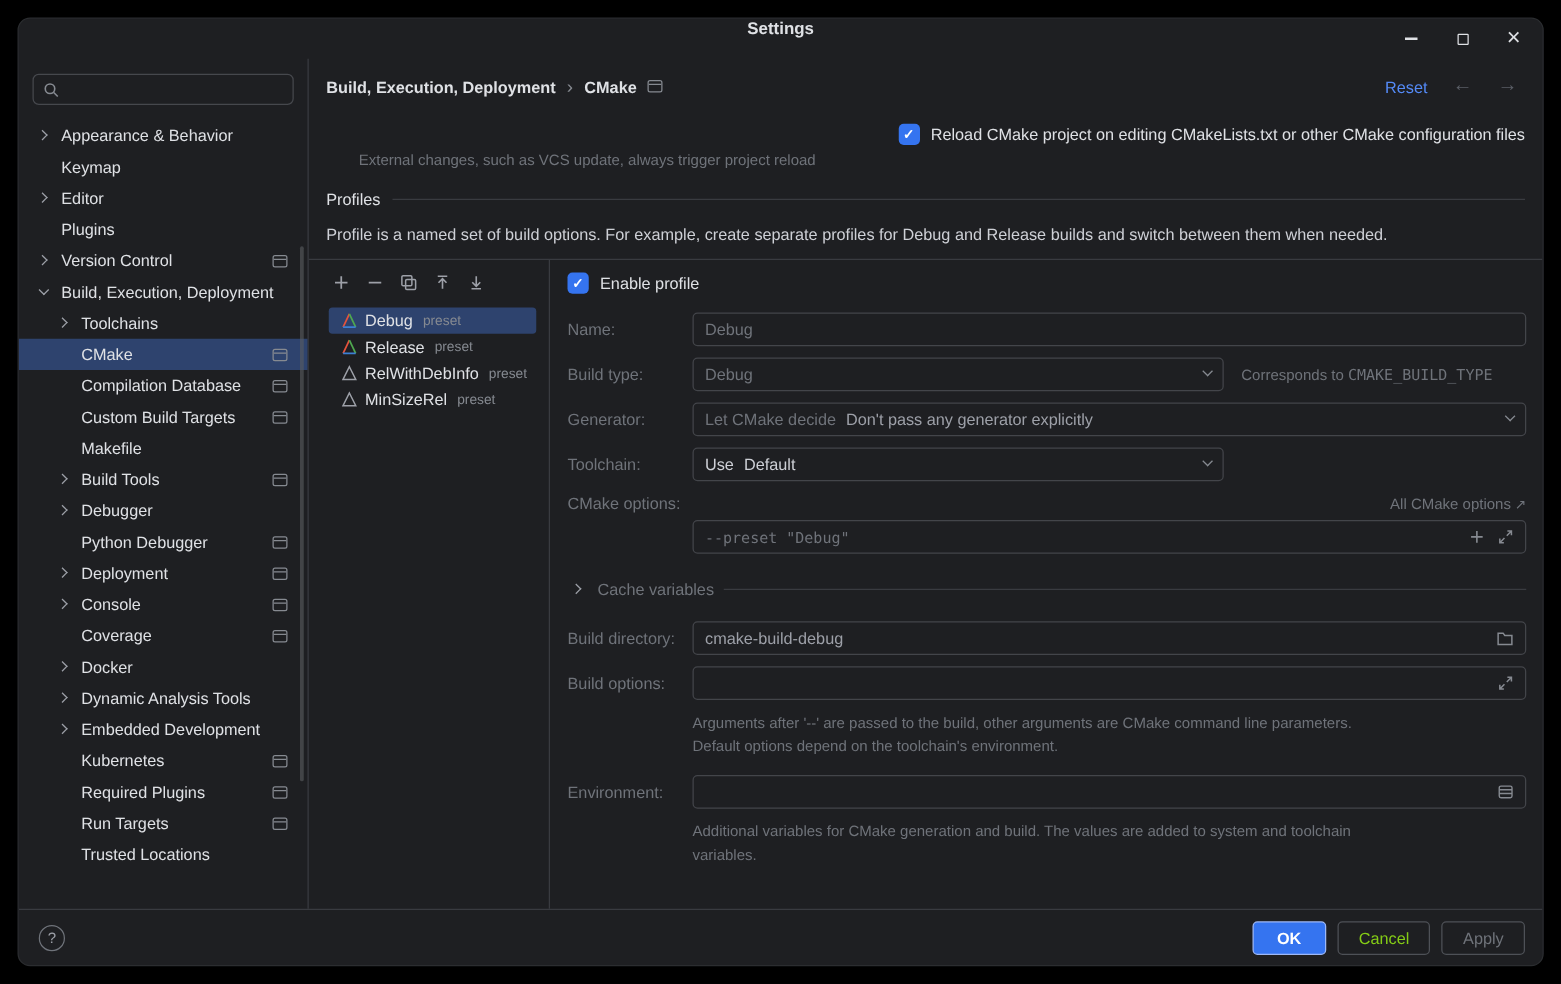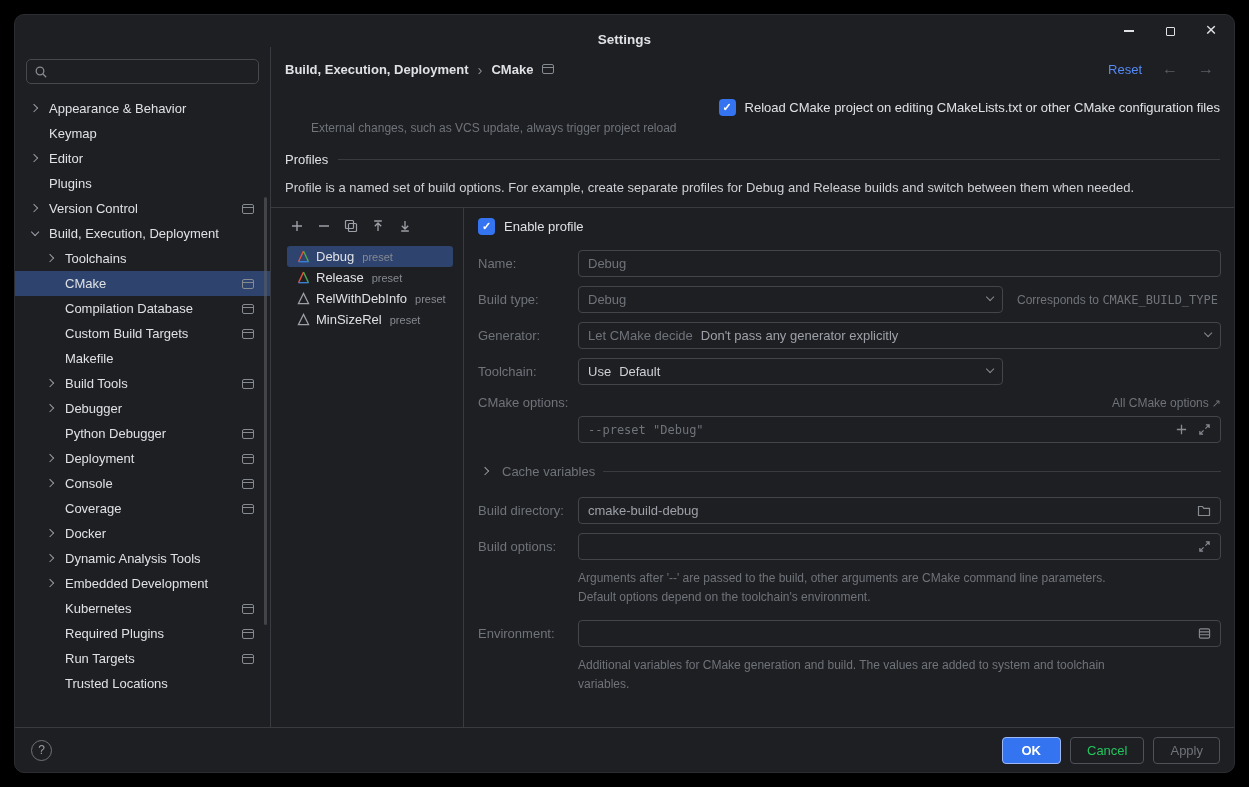--- a/index.html
+++ b/index.html
@@ -4,30 +4,30 @@
 <style>
   * { box-sizing: border-box; margin: 0; padding: 0; }
   html,body { width:1249px; height:787px; background:#000; font-family:"Liberation Sans",sans-serif; }
   .window{
     position:absolute; left:14px; top:14px; width:1221px; height:759px;
     background:#1e1f22; border-radius:10px; overflow:hidden;
     display:flex; flex-direction:column; color:#dfe1e5; font-size:13px;
     border:1px solid #2b2d30;
   }
   
-  .titlebar{ height:32px; flex:none; position:relative; display:flex; align-items:flex-end; justify-content:center; }
+  .titlebar{ height:32px; flex:none; position:relative; display:flex; align-items:flex-start; justify-content:center; }
   .title{ font-weight:700; font-size:13.5px; }
   .win-controls{ position:absolute; right:16px; top:0; height:100%; display:flex; align-items:center; gap:27px; }
   .wc{ display:flex; align-items:center; justify-content:center; width:14px; height:14px; cursor:default; }
   .min-glyph{ width:10px; height:2px; background:#dfe1e5; }
   .max-glyph{ width:9px; height:9px; border:1.5px solid #dfe1e5; border-radius:1px; }
   .close-glyph::after{ content:"\00D7"; font-size:19px; line-height:14px; color:#dfe1e5; }
   
   .middle{ flex:1; display:flex; min-height:0; }
-  .sidebar{ width:256px; flex:none; border-right:1px solid #393b40; position:relative; padding-top:12px; }
+  .sidebar{ width:232px; flex:none; border-right:1px solid #393b40; position:relative; padding-top:12px; }
   .searchbox{ margin:0 11px 8px 11px; height:25px; border:1px solid #46484d; border-radius:5px;
     display:flex; align-items:center; padding:0 7px; gap:6px; }
   .search-input{ flex:1; min-width:0; background:transparent; border:none; outline:none; color:#dfe1e5; font:13px "Liberation Sans",sans-serif; }
   .tree{ padding-top:4px; }
   .tree-row{ height:25px; display:flex; align-items:center; position:relative; white-space:nowrap; }
   .tree-row.lvl1{ padding-left:12px; }
   .tree-row.lvl2{ padding-left:28px; }
   .tree-row.selected{ background:#2e436e; }
   .chev{ width:16px; height:16px; flex:none; display:flex; align-items:center; justify-content:center; }
   .chev.right::after{ content:''; border:solid #9da0a8; border-width:0 1.3px 1.3px 0; padding:2.6px; transform:rotate(-45deg); margin-left:-2px; }
@@ -92,21 +92,21 @@
   .hint-block{ margin:4px 0 14px 100px; line-height:1.55; }
   .hint-line{ display:block; }
   .env-hint{ margin-bottom:0; }
   
   .footer{ height:45px; flex:none; border-top:1px solid #393b40; display:flex; align-items:center; padding:0 14px 0 16px; }
   .help-btn{ width:21px; height:21px; border-radius:50%; border:1px solid #6f737a; color:#9da0a8;
     display:flex; align-items:center; justify-content:center; font-size:12px; }
   .help-btn::after{ content:"?"; }
   .footer-btns{ margin-left:auto; display:flex; align-items:center; gap:9px; }
   .btn{ appearance:none; height:27px; padding:0 16px; border-radius:4px; border:1px solid #4e5157;
-    background:transparent; color:#22c55e; font:13px "Liberation Sans",sans-serif;
+    background:transparent; color:#84cc16; font:13px "Liberation Sans",sans-serif;
     display:inline-flex; align-items:center; justify-content:center; cursor:default; }
   .btn.primary{ background:#3574f0; border-color:#9db8f7; color:#fff; padding:0 19px;font-weight:bold; }
   .btn.disabled{ color:#6f737a; }
 </style>
 </head>
 <body>
 
 <div class="window">
 
   <div class="titlebar">

